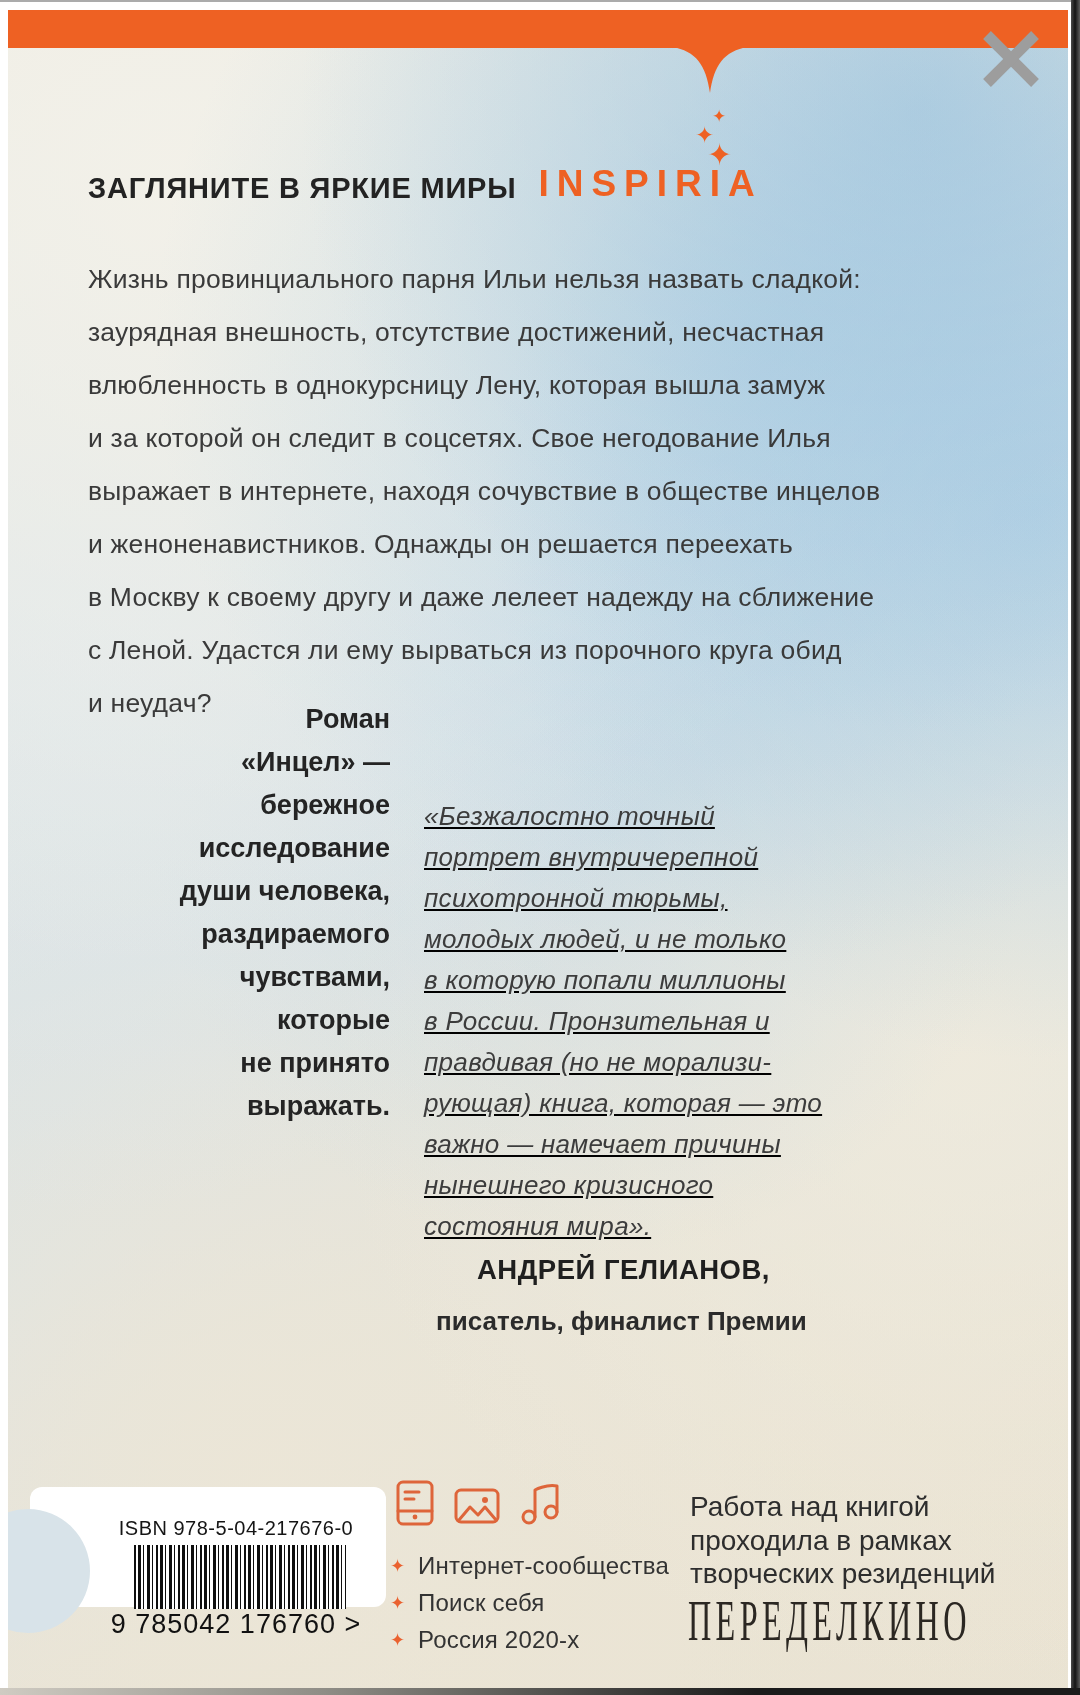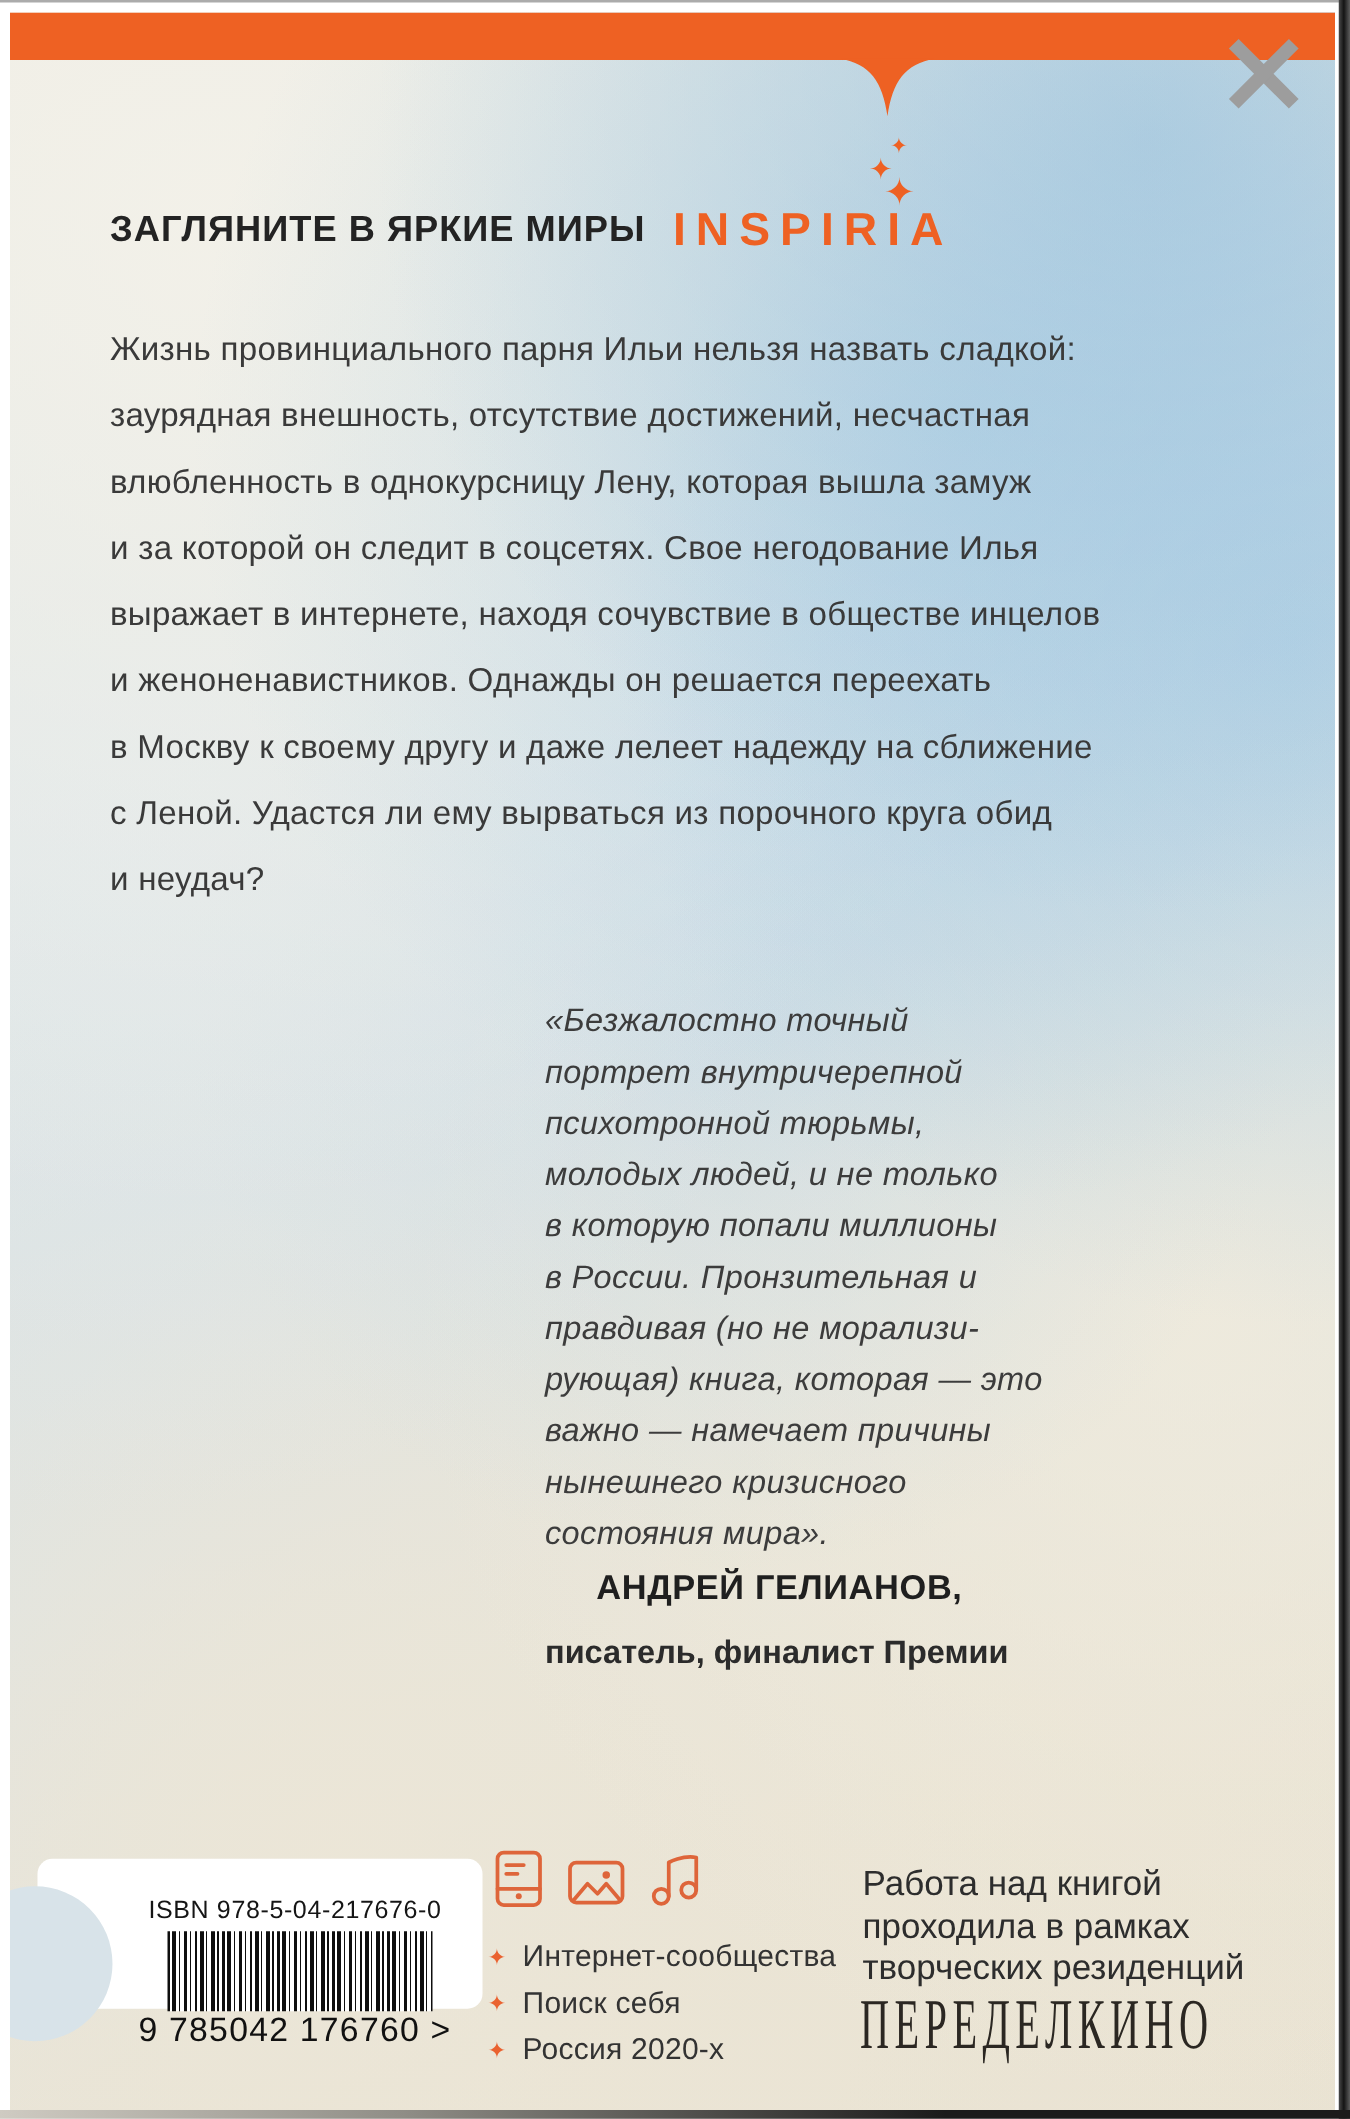--- a/index.html
+++ b/index.html
@@ -33,31 +33,31 @@
   }
 
   .topbar{position:absolute;left:0;top:0;width:1060px;height:38px;background:#ee6123;}
   .curl{position:absolute;left:664px;top:37px;}
 
   .sparkle{position:absolute;color:#ee6123;line-height:1;}
   .sp1{left:704px;top:98px;font-size:17px;}
   .sp2{left:687px;top:114px;font-size:23px;}
   .sp3{left:699px;top:130px;font-size:30px;}
 
-  .brandline{position:absolute;left:80px;top:153px;display:flex;align-items:center;white-space:nowrap;}
+  .brandline{position:absolute;left:80px;top:153px;display:flex;align-items:flex-end;white-space:nowrap;}
   .tagline{font-size:29px;font-weight:bold;letter-spacing:.8px;color:#232323;}
   .brand-logo{margin-left:22px;font-size:37px;font-weight:600;letter-spacing:8px;color:#ee6123;}
 
   .desc{position:absolute;left:80px;top:243px;}
   .desc .line{font-size:26.5px;line-height:53px;color:#3a3a3a;letter-spacing:.2px;white-space:nowrap;}
 
   .blurb{position:absolute;left:80px;top:688px;width:302px;text-align:right;}
   .blurb .line{font-size:27px;font-weight:bold;line-height:43px;color:#242424;white-space:nowrap;}
 
-  .quote{position:absolute;left:428px;top:786px;}
+  .quote{position:absolute;left:416px;top:786px;text-decoration:underline;}
   .quote .line{font-size:26px;font-style:italic;line-height:41px;color:#3c3c3c;letter-spacing:.3px;white-space:nowrap;}
 
   .attribution{position:absolute;left:428px;top:1244px;}
   .attr-name{font-size:27.5px;font-weight:bold;letter-spacing:.5px;color:#1f1f1f;margin-bottom:16px;white-space:nowrap;margin-left:41px;}
   .attr-role{font-size:26px;font-weight:bold;line-height:38px;color:#2b2b2b;white-space:nowrap;}
 
   
   .isbn-sticker{position:absolute;left:22px;top:1477px;width:356px;height:120px;background:#ffffff;border-radius:12px;}
   .sticker-notch{position:absolute;left:-64px;top:22px;width:124px;height:124px;border-radius:50%;background:#d8e3e9;}
   .isbn-text{position:absolute;left:64px;right:8px;top:30px;text-align:center;font-size:20px;letter-spacing:.5px;color:#151515;}
@@ -109,20 +109,32 @@
     <div class="line">заурядная внешность, отсутствие достижений, несчастная</div>
     <div class="line">влюбленность в однокурсницу Лену, которая вышла замуж</div>
     <div class="line">и за которой он следит в соцсетях. Свое негодование Илья</div>
     <div class="line">выражает в интернете, находя сочувствие в обществе инцелов</div>
     <div class="line">и женоненавистников. Однажды он решается переехать</div>
     <div class="line">в Москву к своему другу и даже лелеет надежду на сближение</div>
     <div class="line">с Леной. Удастся ли ему вырваться из порочного круга обид</div>
     <div class="line">и неудач?</div>
   </div>
 
+  <div class="blurb">
+    <div class="line">Роман</div>
+    <div class="line">«Инцел» —</div>
+    <div class="line">бережное</div>
+    <div class="line">исследование</div>
+    <div class="line">души человека,</div>
+    <div class="line">раздираемого</div>
+    <div class="line">чувствами,</div>
+    <div class="line">которые</div>
+    <div class="line">не принято</div>
+    <div class="line">выражать.</div>
+  </div>
 
   <div class="quote">
     <div class="line">«Безжалостно точный</div>
     <div class="line">портрет внутричерепной</div>
     <div class="line">психотронной тюрьмы,</div>
     <div class="line">молодых людей, и не только</div>
     <div class="line">в которую попали миллионы</div>
     <div class="line">в России. Пронзительная и</div>
     <div class="line">правдивая (но не морализи-</div>
     <div class="line">рующая) книга, которая — это</div>

